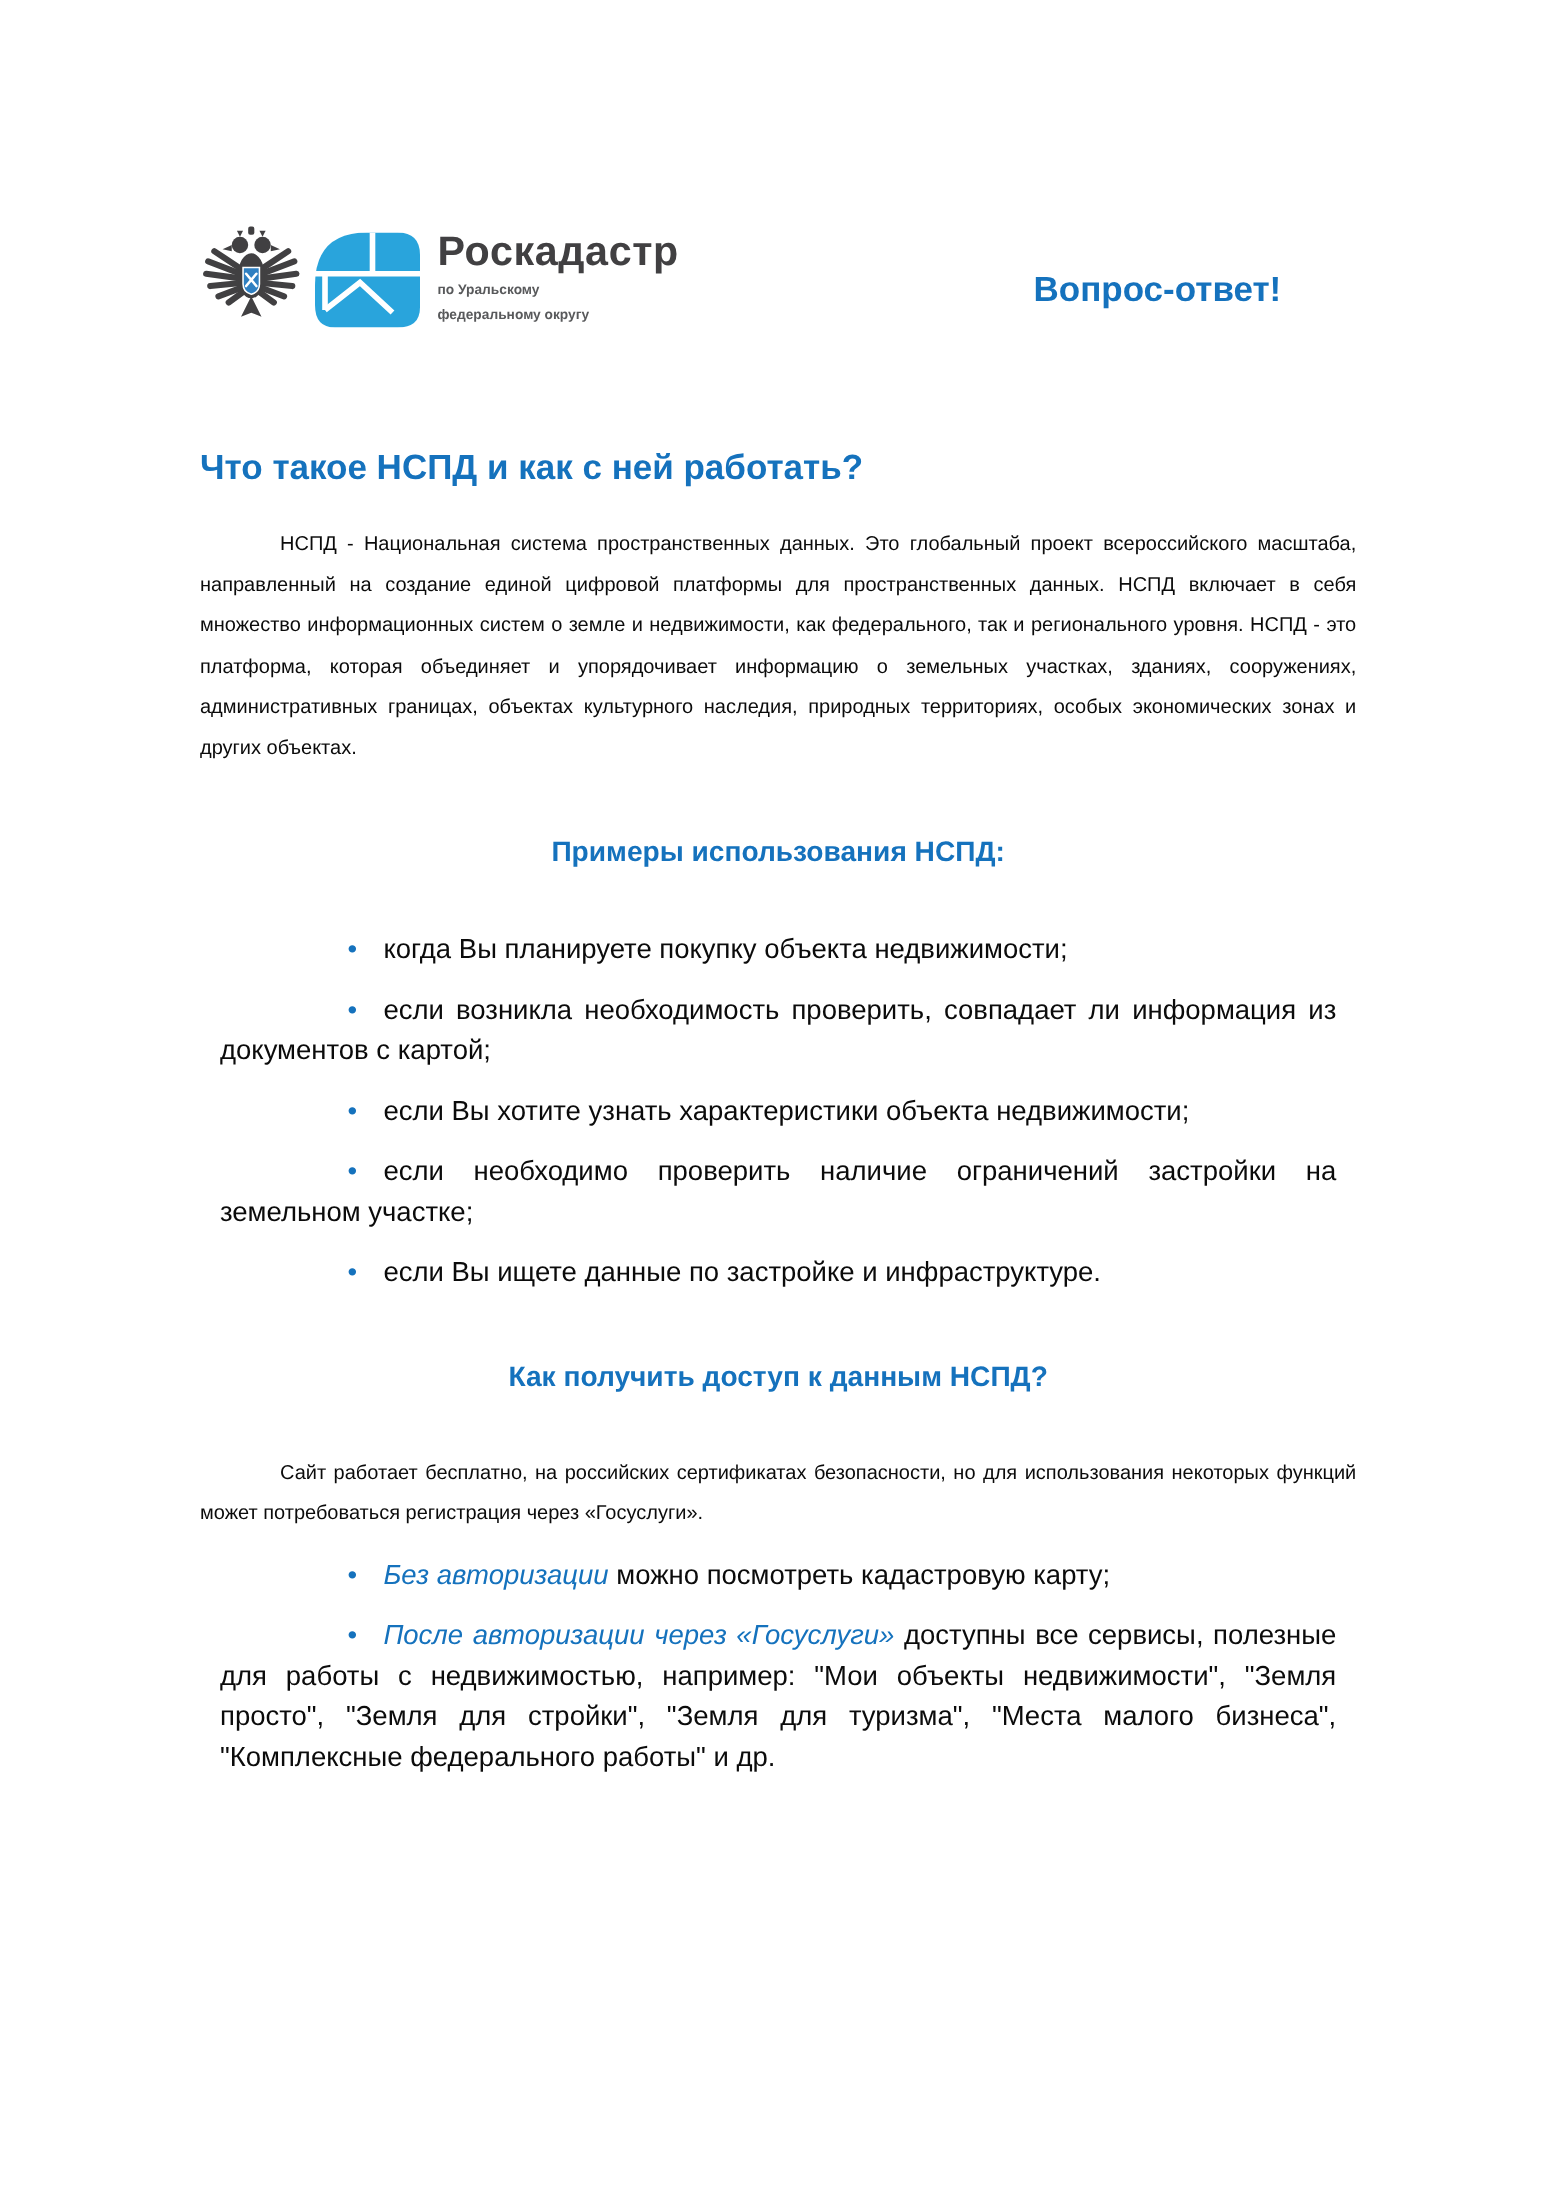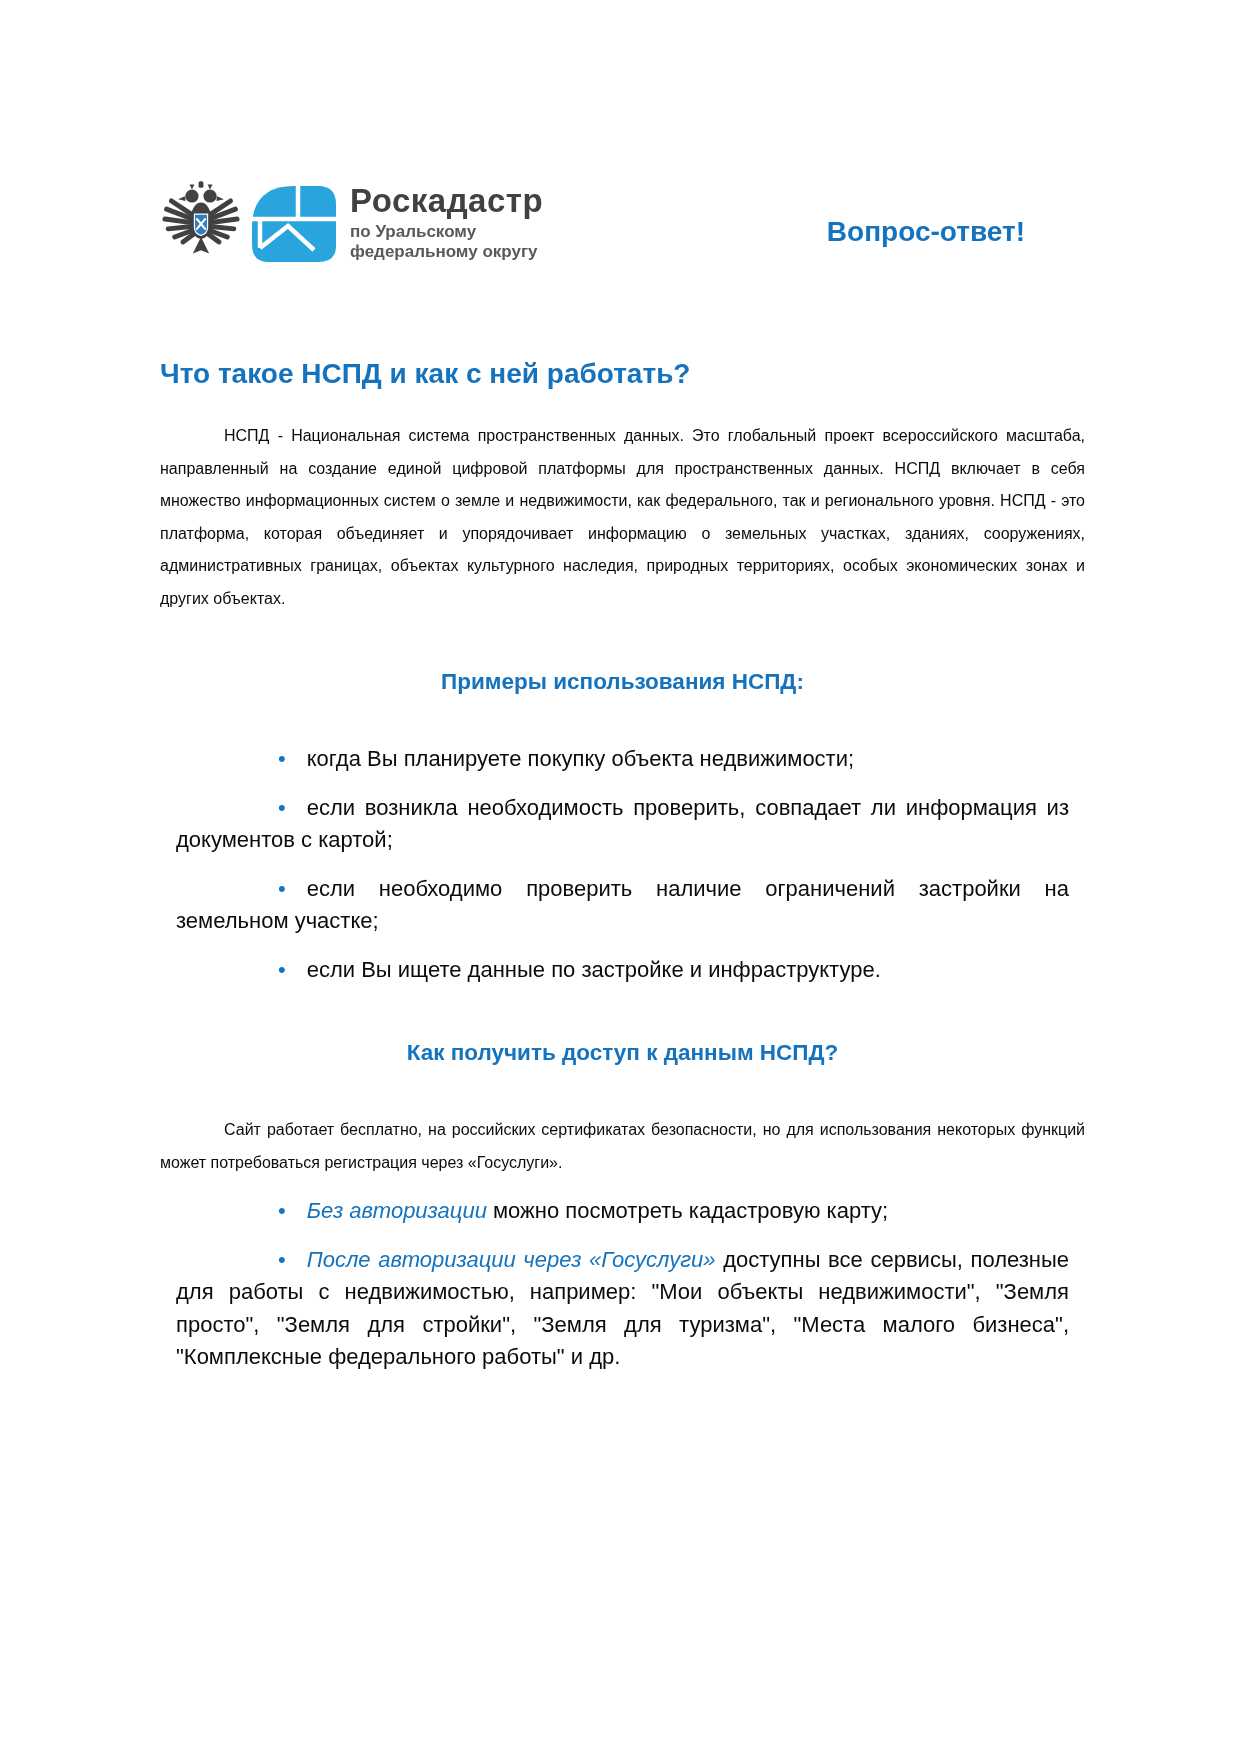--- a/index.html
+++ b/index.html
@@ -14,21 +14,21 @@
     color:#0b0b0b;
     overflow:hidden;
   }
   
   .doc-header{position:relative;height:112px;}
   .logo-group{display:flex;align-items:flex-end;}
   .eagle{width:82px;height:86px;margin-top:26px;}
   .emblem{width:84px;height:76px;margin-left:10px;margin-top:28px;}
   .logo-text{margin-left:14px;margin-top:26px;}
   .org-name{font-size:33px;font-weight:bold;color:#414042;letter-spacing:.5px;line-height:34px;}
-  .org-region{font-size:17px;font-weight:bold;color:#58595b;line-height:20px;margin-top:4px;}
+  .org-region{font-size:11px;font-weight:bold;color:#58595b;line-height:20px;margin-top:4px;}
   .question-badge{
     position:absolute;right:60px;top:66px;
     font-size:28px;font-weight:bold;color:#1572bd;
   }
   
   h1.doc-title{
     margin:96px 0 0 0;
     text-align:left;
     font-size:28px;font-weight:bold;color:#1572bd;
   }
@@ -118,20 +118,21 @@
 
   <h1 class="doc-title">Что такое НСПД и как с ней работать?</h1>
 
   <p class="body-par indent first-gap">НСПД - Национальная система пространственных данных. Это глобальный проект всероссийского масштаба, направленный на создание единой цифровой платформы для пространственных данных. НСПД включает в себя множество информационных систем о земле и недвижимости, как федерального, так и регионального уровня. НСПД - это платформа, которая объединяет и упорядочивает информацию о земельных участках, зданиях, сооружениях, административных границах, объектах культурного наследия, природных территориях, особых экономических зонах и других объектах.</p>
 
   <h2 class="section-heading">Примеры использования НСПД:</h2>
 
   <div>
     <p class="bullet-par"><span class="dot">•</span><span>когда Вы планируете покупку объекта недвижимости;</span></p>
     <p class="bullet-par"><span class="dot">•</span><span>если возникла необходимость проверить, совпадает ли информация из документов с картой;</span></p>
+    <p class="bullet-par"><span class="dot">•</span><span>если Вы хотите узнать характеристики объекта недвижимости;</span></p>
     <p class="bullet-par"><span class="dot">•</span><span>если необходимо проверить наличие ограничений застройки на земельном участке;</span></p>
     <p class="bullet-par"><span class="dot">•</span><span>если Вы ищете данные по застройке и инфраструктуре.</span></p>
   </div>
 
   <h2 class="section-heading">Как получить доступ к данным НСПД?</h2>
 
 
   <p class="body-par indent">Сайт работает бесплатно, на российских сертификатах безопасности, но для использования некоторых функций может потребоваться регистрация через «Госуслуги».</p>
 
   <div>

